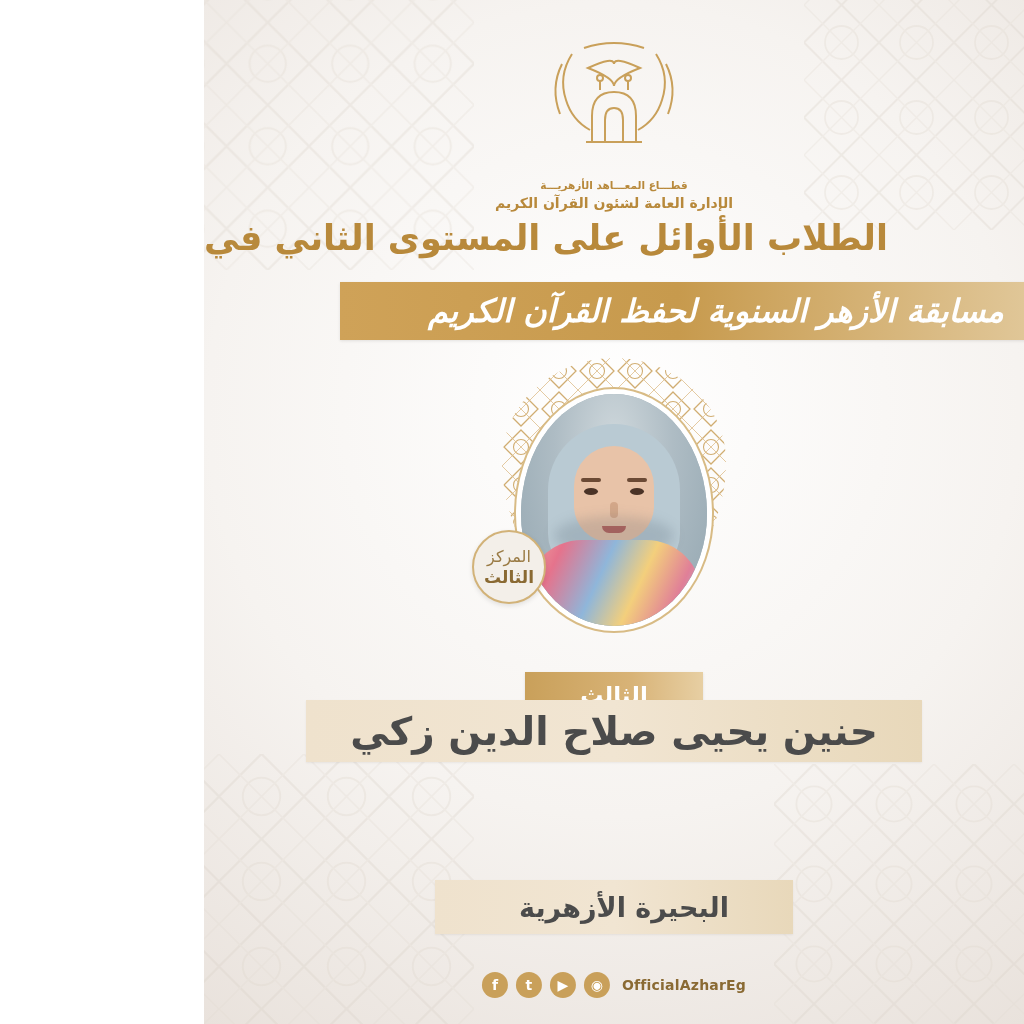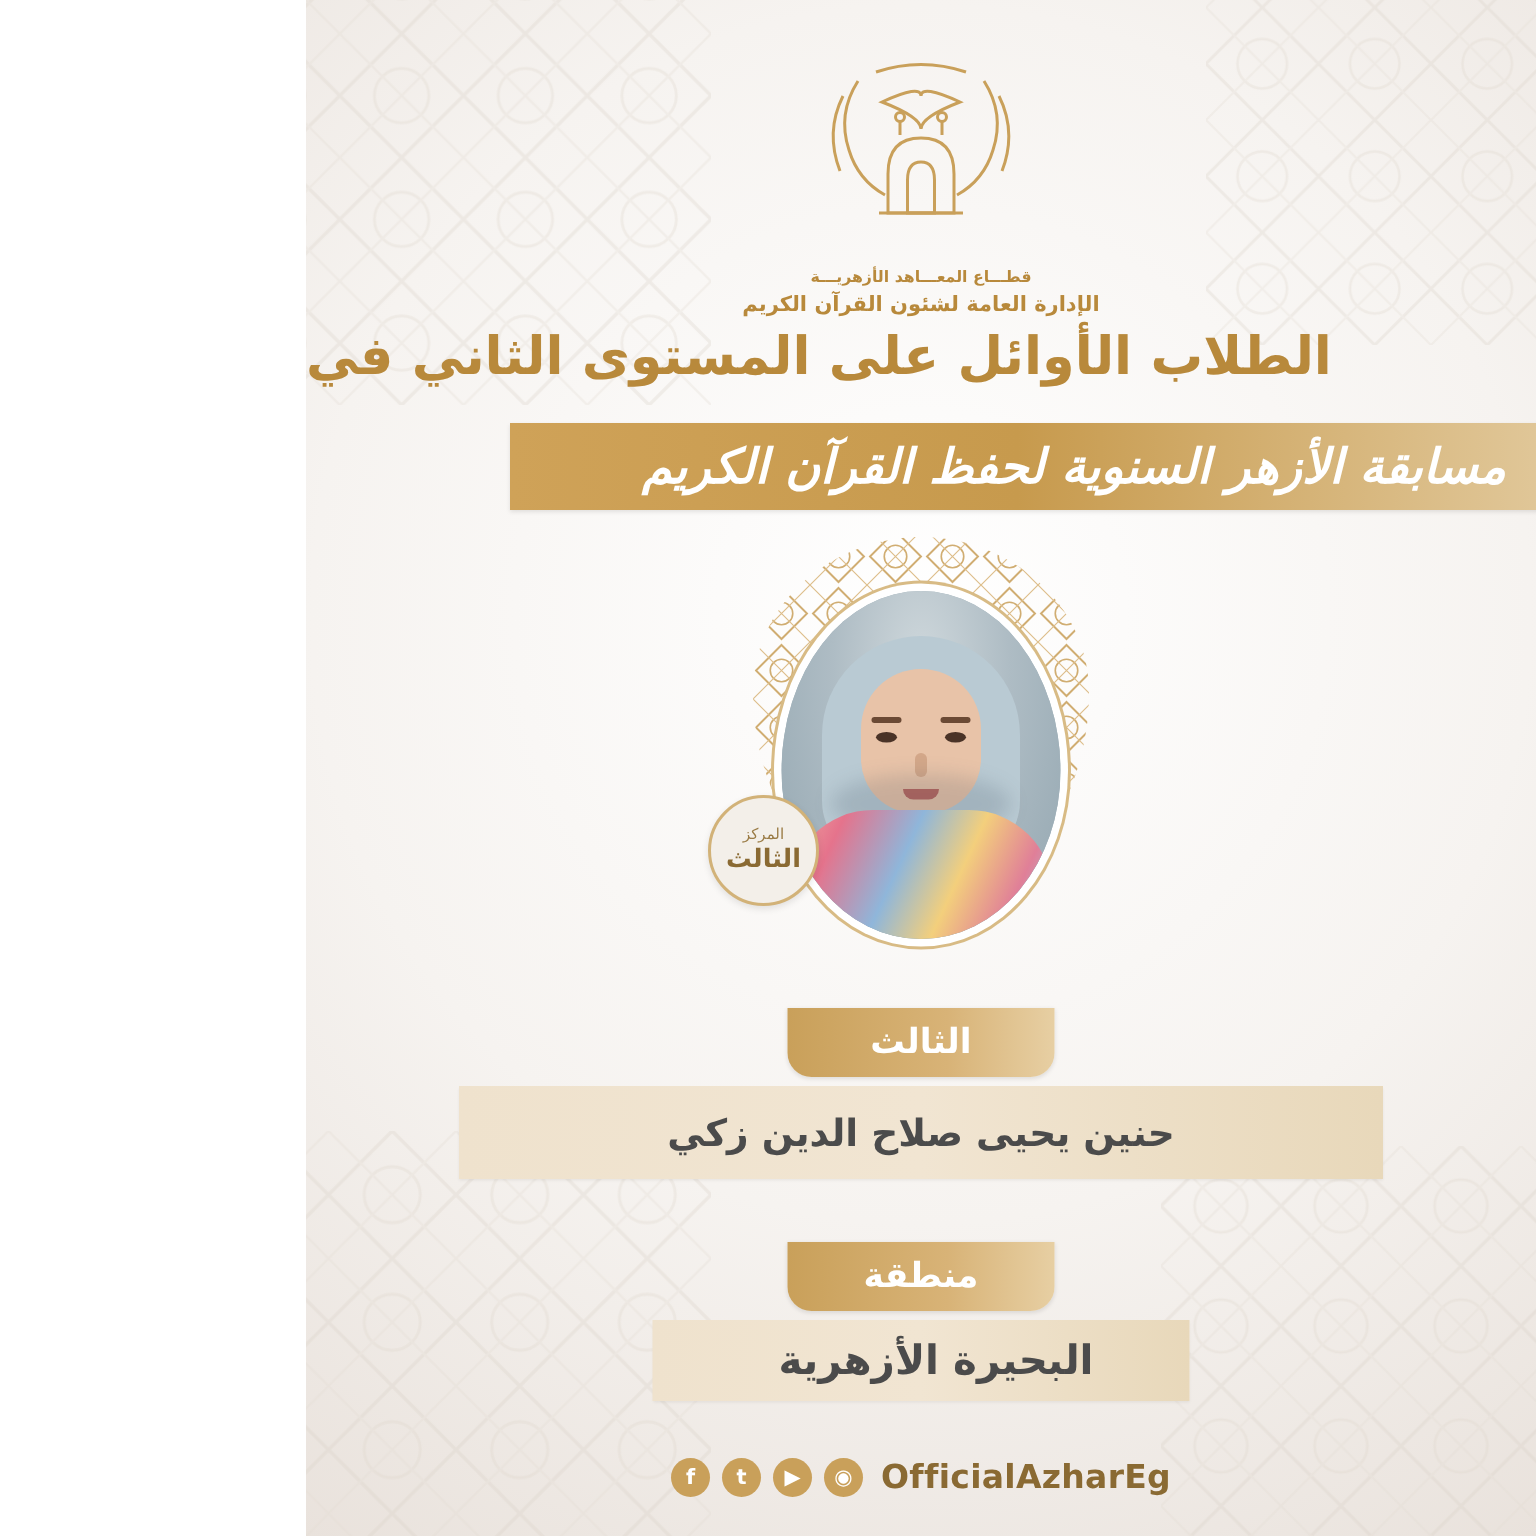--- a/index.html
+++ b/index.html
@@ -193,21 +193,21 @@
     border-radius: 50%;
     background: #f3efe9;
     border: 2px solid #d2b278;
     display: flex;
     flex-direction: column;
     align-items: center;
     justify-content: center;
     gap: 1px;
     box-shadow: 0 2px 5px rgba(0,0,0,.10);
   }
-  .medallion .m-top { color: #9a7b45; font-size: 10px; }
+  .medallion .m-top { color: #9a7b45; font-size: 16px; }
   .medallion .m-rank { color: #8a6a33; font-size: 17px; font-weight: bold; }
 
   
   .pill {
     position: absolute;
     left: 50%;
     transform: translateX(-50%);
     background: linear-gradient(90deg, #c9a05a 0%, #d8b377 60%, #e7cfa3 100%);
     color: #ffffff;
     font-size: 23px;
@@ -225,21 +225,21 @@
     position: absolute;
     left: 50%;
     transform: translateX(-50%);
     background: linear-gradient(90deg, #efe2cd 0%, #f1e5d2 50%, #e8d8ba 100%);
     color: #4b4b4b;
     display: flex;
     align-items: center;
     justify-content: center;
     box-shadow: 0 1px 2px rgba(0,0,0,.06);
   }
-  .value-bar.name   { top: 724px; width: 616px; height: 62px; font-size: 25px; font-weight: bold; }
+  .value-bar.name   { top: 700px; width: 616px; height: 62px; font-size: 39px; font-weight: bold; }
   .value-bar.region { top: 880px; width: 358px; height: 54px; font-size: 27px; font-weight: bold; padding-left: 20px; }
 
   
   .social {
     position: absolute;
     bottom: 26px;
     left: 50%;
     transform: translateX(-50%);
     display: flex;
     align-items: center;
@@ -253,21 +253,21 @@
     color: #fff;
     display: flex;
     align-items: center;
     justify-content: center;
     font-size: 14px;
     font-weight: bold;
   }
   .s-handle {
     margin-left: 4px;
     color: #8a6a33;
-    font-size: 22px;
+    font-size: 14px;
     font-weight: bold;
     letter-spacing: .2px;
     text-align: center;
   }
 </style>
 </head>
 <body>
 
 <div id="poster">
 
@@ -363,21 +363,20 @@
 
     <div class="medallion">
       <span class="m-top">المركز</span>
       <span class="m-rank">الثالث</span>
     </div>
   </div>
 
   <div class="pill rank">الثالث</div>
   <div class="value-bar name">حنين يحيى صلاح الدين زكي</div>
 
-  <div class="pill region">منطقة</div>
   <div class="value-bar region">البحيرة الأزهرية</div>
 
   <div class="social">
     <span class="s-icon">f</span>
     <span class="s-icon">t</span>
     <span class="s-icon">▶</span>
     <span class="s-icon">◉</span>
     <span class="s-handle">OfficialAzharEg</span>
   </div>
 

